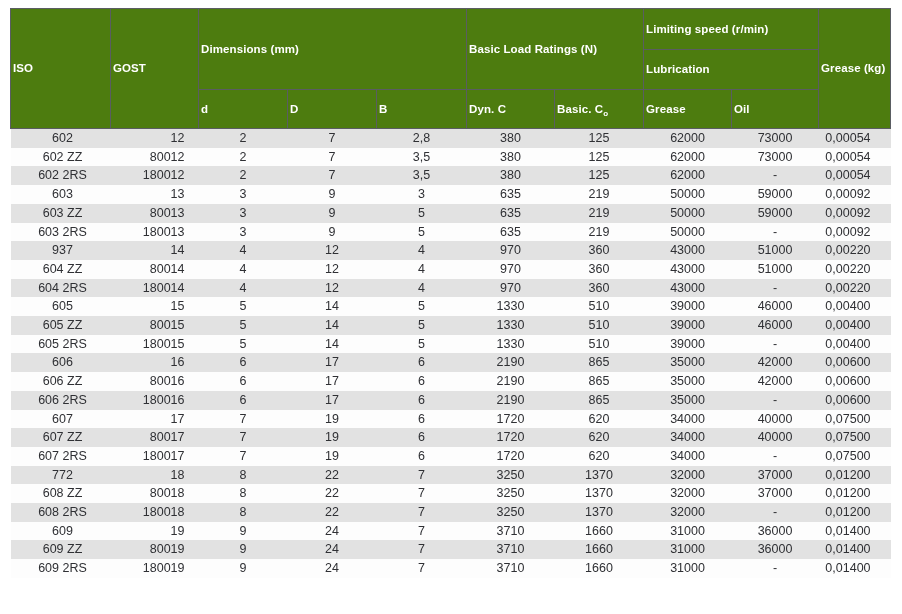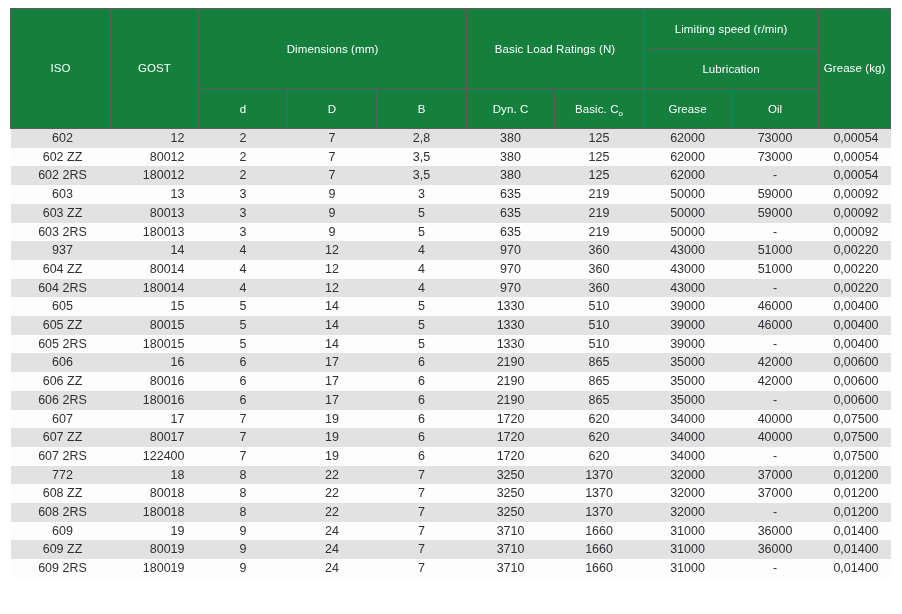--- a/index.html
+++ b/index.html
@@ -26,28 +26,28 @@
   }
 
   table.spec {
     width: 880px;
     border-collapse: collapse;
     table-layout: fixed;
   }
 
   
   thead th {
-    background: #15803d;
+    background: #4d7c0f;
     color: #ffffff;
     font-size: 11.5px;
-    font-weight: normal;
+    font-weight: bold;
     letter-spacing: 0.1px;
     border: 1px solid #5a5d62;
     padding: 3px 2px;
-    text-align: center;
+    text-align: left;
     vertical-align: middle;
     line-height: 1.25;
   }
   thead th.outer    { border-color: #5a5d62; }
 
   thead tr.r1 th { height: 34px; }
   thead tr.r2 th { height: 33px; }
   thead tr.r3 th { height: 32px; }
 
   th sub {
@@ -67,21 +67,21 @@
     line-height: 18.7px;
     white-space: nowrap;
     overflow: hidden;
   }
   tbody tr.odd  td { background: #e2e2e2; }
   tbody tr.even td { background: #fdfdfd; }
 
   td.c-iso    { text-align: center;   padding-left: 10px; }
   td.c-gost   { text-align: right;  padding-right: 14px; }
   td.c-num    { text-align: center; }
-  td.c-weight { text-align: right;  padding-right: 12px; }
+  td.c-weight { text-align: right;  padding-right: 20px; }
 
   
   col.w-iso    { width: 100px; }
   col.w-gost   { width: 88px;  }
   col.w-d      { width: 89px;  }
   col.w-D      { width: 89px;  }
   col.w-B      { width: 90px;  }
   col.w-dync   { width: 88px;  }
   col.w-statc  { width: 89px;  }
   col.w-grease { width: 88px;  }
@@ -330,21 +330,21 @@
           <td class="c-num">19</td>
           <td class="c-num">6</td>
           <td class="c-num">1720</td>
           <td class="c-num">620</td>
           <td class="c-num">34000</td>
           <td class="c-num">40000</td>
           <td class="c-weight">0,07500</td>
         </tr>
         <tr class="even">
           <td class="c-iso">607 2RS</td>
-          <td class="c-gost">122400</td>
+          <td class="c-gost">180017</td>
           <td class="c-num">7</td>
           <td class="c-num">19</td>
           <td class="c-num">6</td>
           <td class="c-num">1720</td>
           <td class="c-num">620</td>
           <td class="c-num">34000</td>
           <td class="c-num">-</td>
           <td class="c-weight">0,07500</td>
         </tr>
         <tr class="odd">

